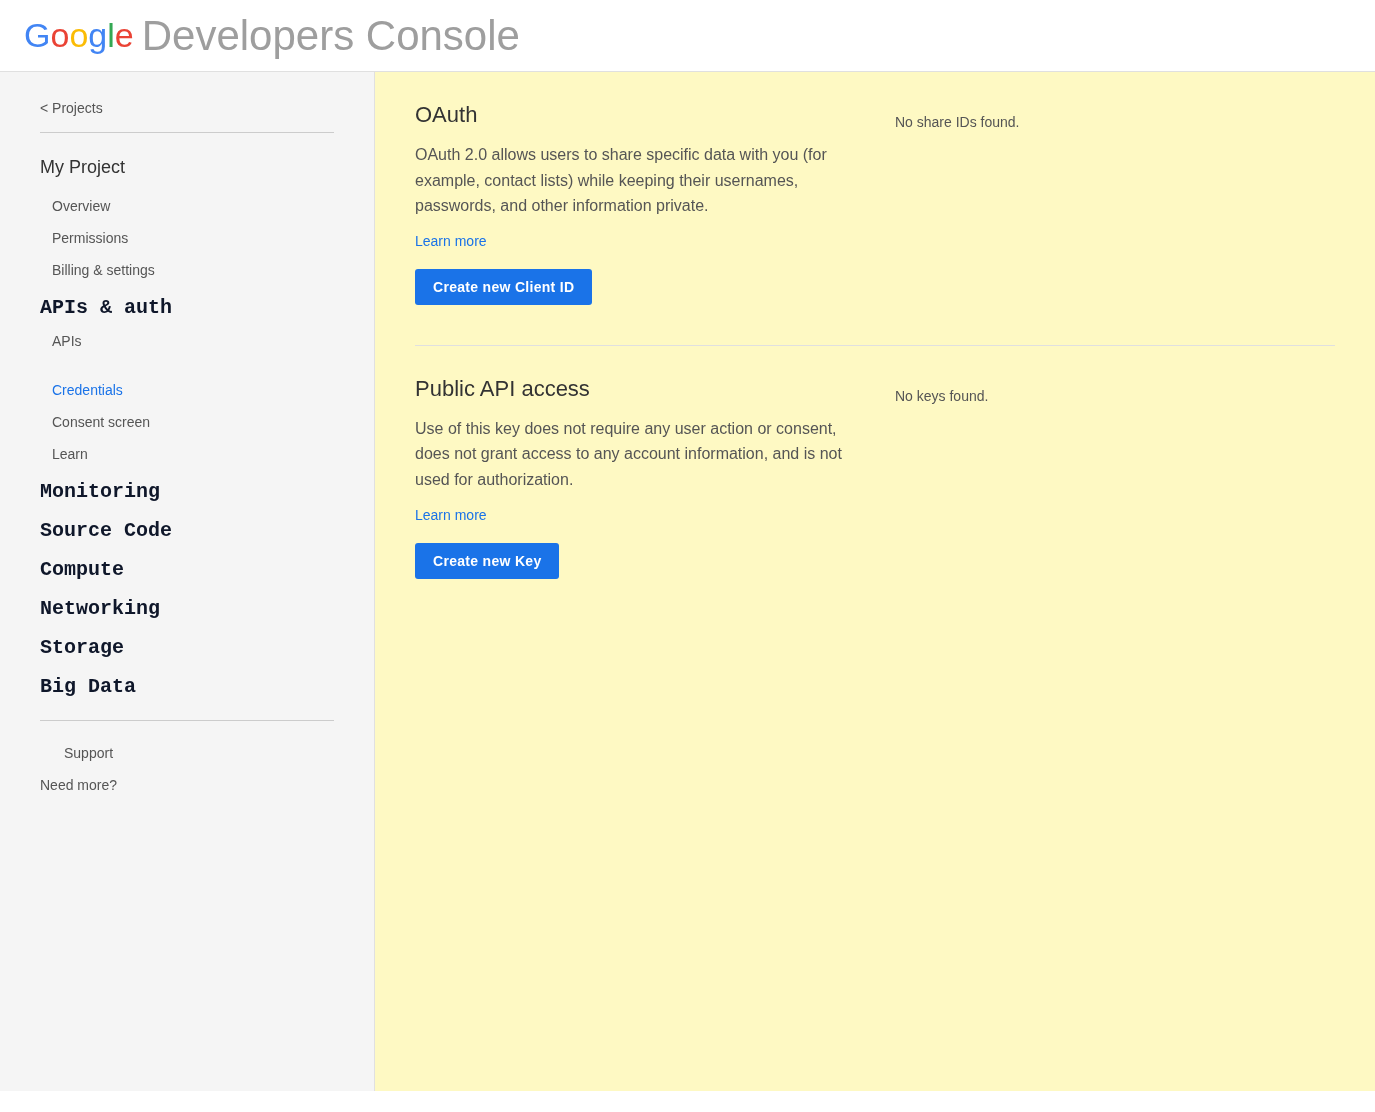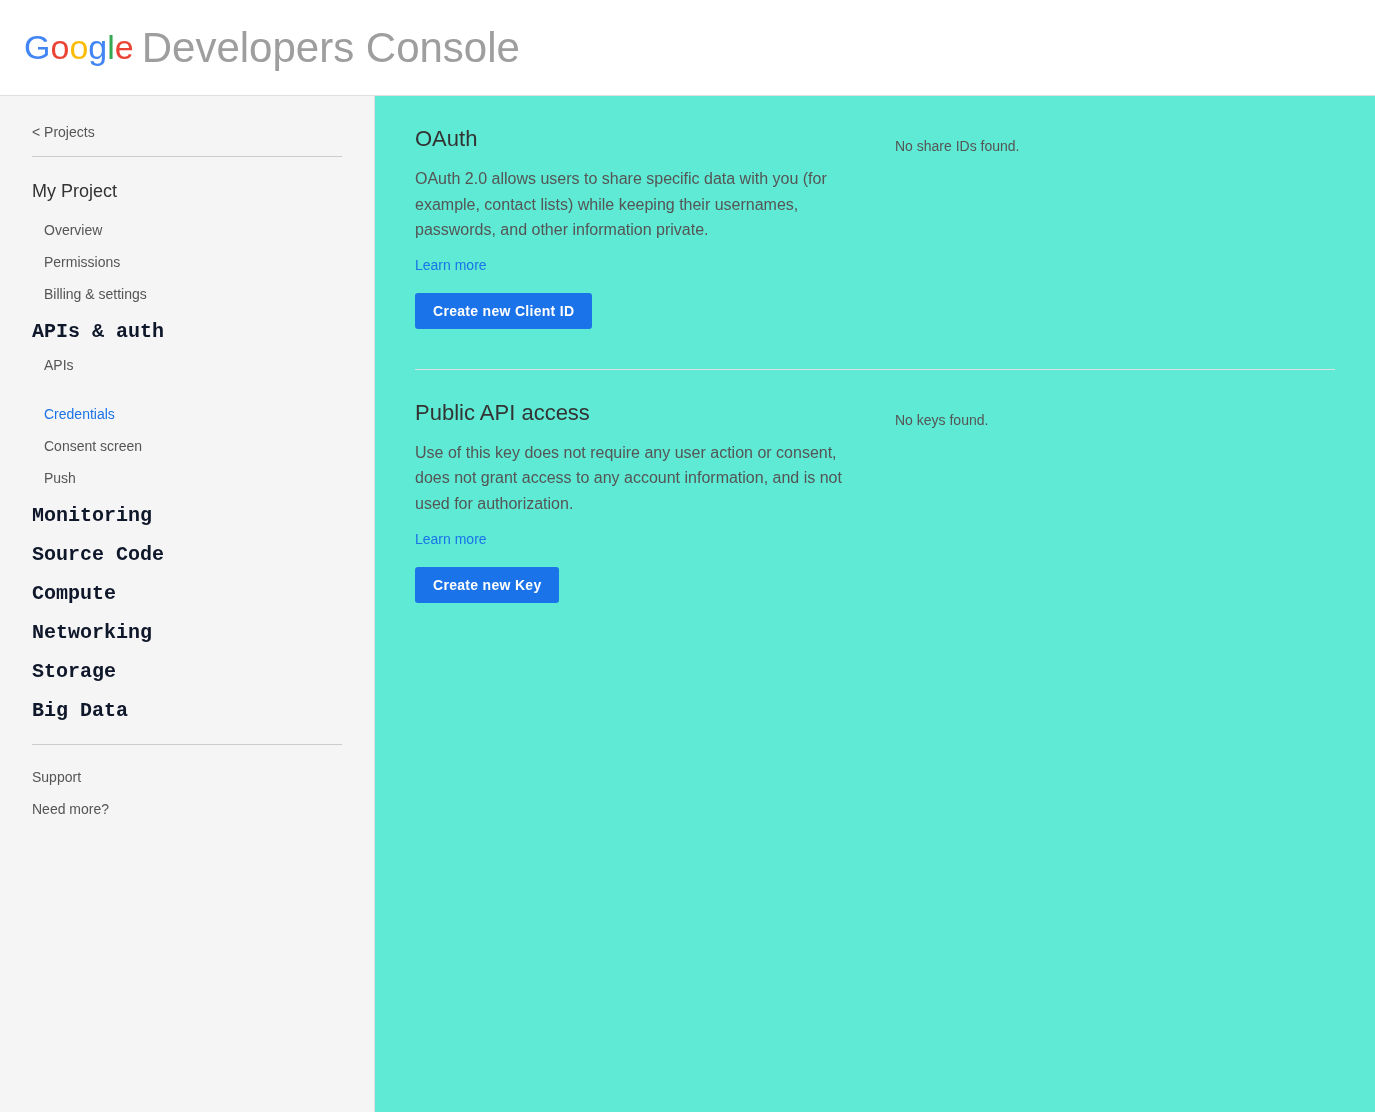--- a/index.html
+++ b/index.html
@@ -1,20 +1,20 @@
 <!DOCTYPE html>
 <html><head>
   <meta charset="utf-8">
   <style>
     * { margin: 0; padding: 0; box-sizing: border-box; }
     body { font-family: Arial, sans-serif; font-size: 14px; background: #fff; color: #333; width: 1375px; min-height: 1112px; }
 
     
     #header {
-      height: 96px;
+      height: 72px;
       background: #fff;
       border-bottom: 1px solid #e0e0e0;
       display: flex;
       align-items: center;
       padding: 0 24px;
     }
     #header .logo {
       display: flex;
       align-items: center;
       gap: 0;
@@ -36,21 +36,21 @@
       display: flex;
       height: calc(1112px - 93px);
     }
 
     
     #sidebar {
       width: 375px;
       min-width: 375px;
       background: #f5f5f5;
       border-right: 1px solid #e0e0e0;
-      padding: 20px 8px;
+      padding: 20px 16px;
       overflow-y: auto;
     }
     .sidebar-projects-link {
       padding: 8px 24px 16px;
       color: #555;
       font-size: 14px;
       cursor: pointer;
       display: flex;
       align-items: center;
       gap: 4px;
@@ -78,21 +78,21 @@
       font-size: 20px;
       font-weight: bold;
       color: #0f172a;
       cursor: pointer;
       font-family: Liberation Mono, monospace;
     }
 
     
     #main {
       flex: 1;
-      background: #5eead4;
+      background: #fef9c3;
       padding: 30px 40px;
       overflow-y: auto;
     }
 
     .section {
       margin-bottom: 40px;
       display: flex;
       gap: 40px;
     }
     .section-left {
@@ -167,32 +167,32 @@
     <div class="sidebar-project-name">My Project</div>
 
     <div class="sidebar-item">Overview</div>
     <div class="sidebar-item">Permissions</div>
     <div class="sidebar-item">Billing &amp; settings</div>
 
     <div class="sidebar-section-header">APIs &amp; auth</div>
     <div class="sidebar-item">APIs</div>
     <div class="sidebar-item active">Credentials</div>
     <div class="sidebar-item">Consent screen</div>
-    <div class="sidebar-item">Push</div>
+    <div class="sidebar-item">Learn</div>
 
     <div class="sidebar-section-header">Monitoring</div>
     <div class="sidebar-section-header">Source Code</div>
     <div class="sidebar-section-header">Compute</div>
     <div class="sidebar-section-header">Networking</div>
     <div class="sidebar-section-header">Storage</div>
     <div class="sidebar-section-header">Big Data</div>
 
     <hr class="sidebar-divider" style="margin-top:16px;">
 
-    <div class="sidebar-item" style="padding-left:24px;">Support</div>
+    <div class="sidebar-item" style="padding-left:24px;margin-left:24px;">Support</div>
     <div class="sidebar-item" style="padding-left:24px;">Need more?</div>
   </div>
 
   <div id="main">
 
     <div class="section">
       <div class="section-left">
         <div class="section-title">OAuth</div>
         <div class="section-desc">OAuth 2.0 allows users to share specific data with you (for example, contact lists) while keeping their usernames, passwords, and other information private.</div>
         <a class="learn-more-link">Learn more</a>

